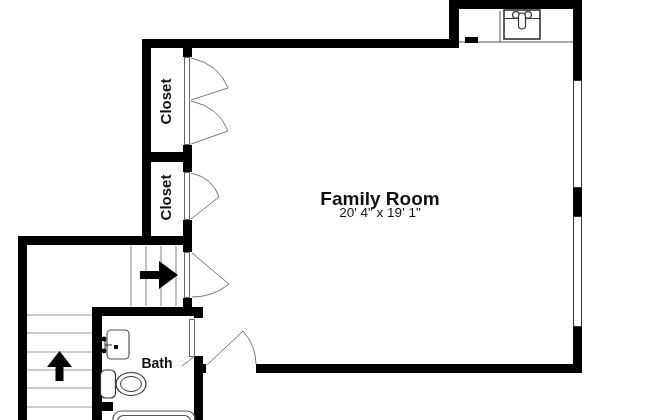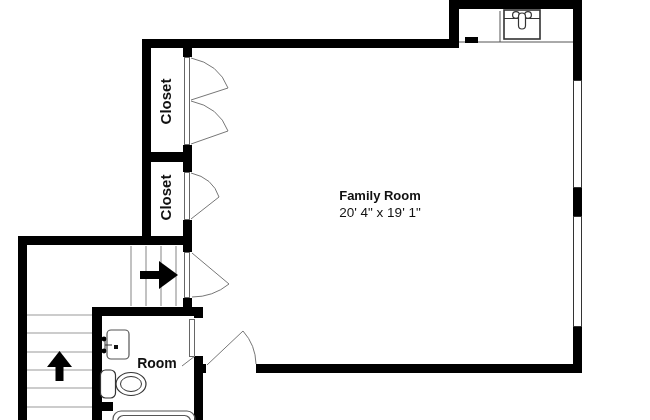--- a/index.html
+++ b/index.html
@@ -5,21 +5,21 @@
   html,body { margin:0; padding:0; background:#ffffff; }
   .stage {
     position:relative; width:650px; height:420px; overflow:hidden;
     background:#ffffff; font-family:"Liberation Sans", sans-serif;
   }
   .w   { position:absolute; background:#000000; }
   .win { position:absolute; background:#ffffff; border:1px solid #333333; box-sizing:border-box; }
   .leaf{ position:absolute; background:#ffffff; border:1px solid #666666; box-sizing:border-box; }
   .gfx { position:absolute; left:0; top:0; pointer-events:none; }
   .lbl { position:absolute; color:#111111; white-space:nowrap; text-align:center; }
-  .room-name { font-size:13px; font-weight:bold; }
+  .room-name { font-size:19px; font-weight:bold; }
   .room-dims { font-size:13.5px; }
   .closet-lbl{ font-size:15px; font-weight:bold; transform:rotate(-90deg); }
   .bath-lbl  { font-size:14px; font-weight:bold; }
 </style>
 </head>
 <body>
 
 <div class="stage">
 
   <div class="w" style="left:142px;top:39px;width:316px;height:9px"></div>
@@ -124,14 +124,14 @@
     <g fill="none" stroke="#555555" stroke-width="1.2">
       <rect x="113" y="411" width="82" height="30" rx="8"></rect>
       <rect x="117.5" y="415.5" width="73" height="24" rx="6"></rect>
     </g>
   </svg>
 
   <div class="lbl room-name" style="left:300px;top:188px;width:160px">Family Room</div>
   <div class="lbl room-dims" style="left:300px;top:205px;width:160px">20' 4" x 19' 1"</div>
   <div class="lbl closet-lbl" style="left:130px;top:93px;width:70px">Closet</div>
   <div class="lbl closet-lbl" style="left:130px;top:189px;width:70px">Closet</div>
-  <div class="lbl bath-lbl" style="left:132px;top:355px;width:50px">Room</div>
+  <div class="lbl bath-lbl" style="left:132px;top:355px;width:50px">Bath</div>
 </div>
 
 </body></html>

